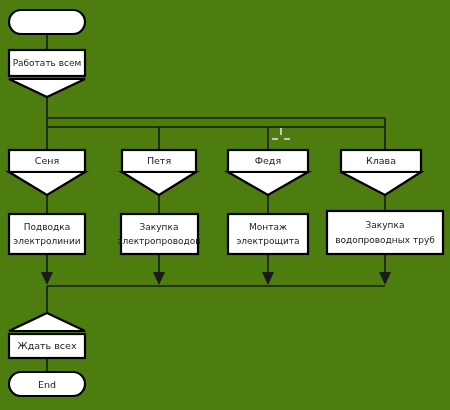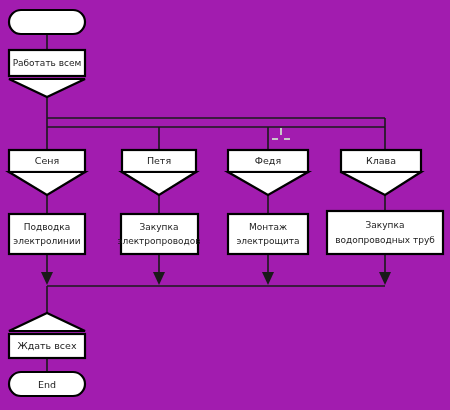--- a/index.html
+++ b/index.html
@@ -8,21 +8,21 @@
     padding: 0;
     background: #808080;
   }
   body {
     font-family: "DejaVu Sans", sans-serif;
   }
   #canvas {
     position: relative;
     width: 450px;
     height: 410px;
-    background: #a21caf;
+    background: #4d7c0f;
     overflow: hidden;
   }
   #canvas svg {
     position: absolute;
     left: 0;
     top: 0;
   }
   .node-text {
     font-family: "DejaVu Sans", sans-serif;
     font-size: 9.5px;

